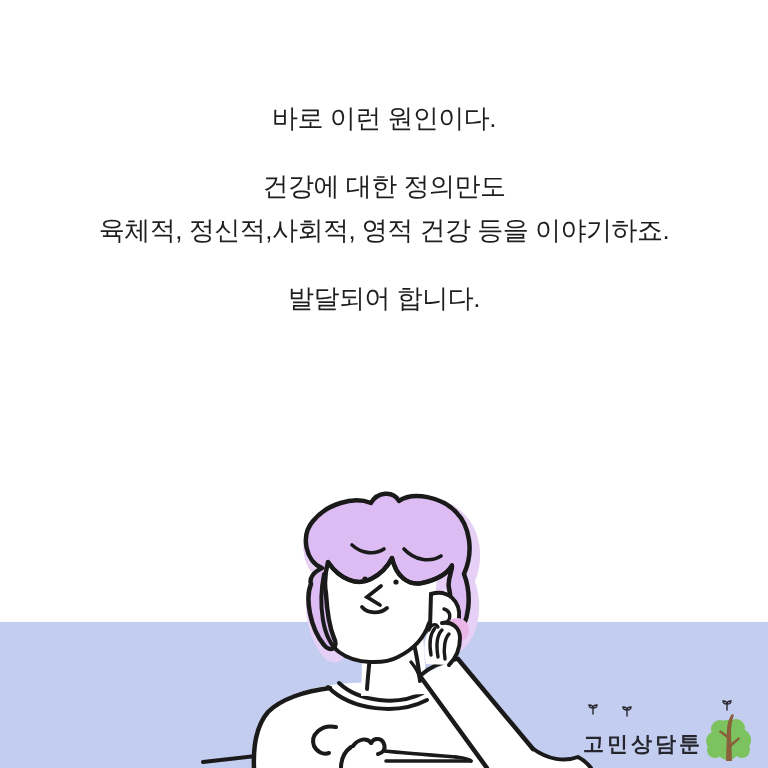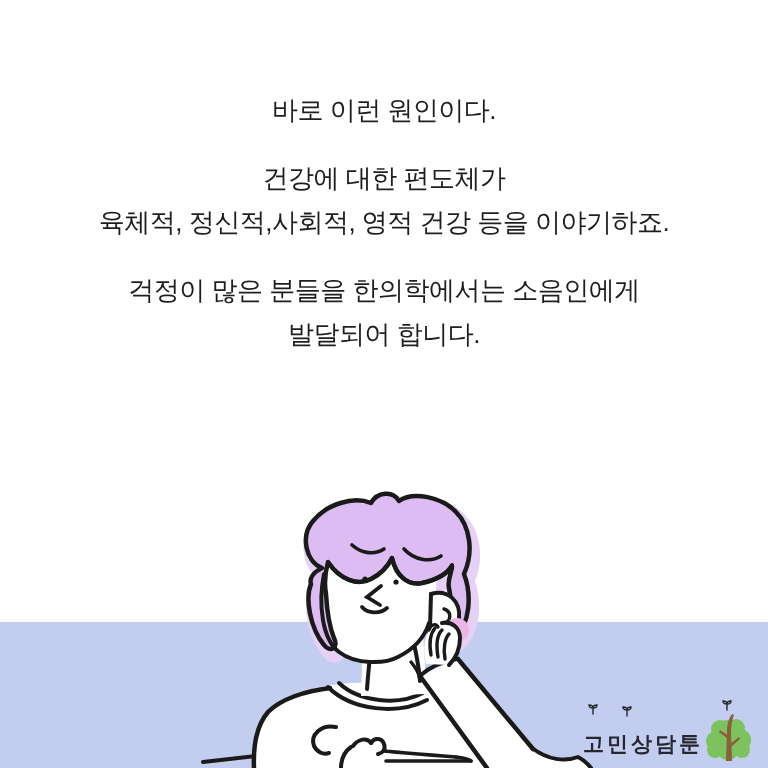--- a/index.html
+++ b/index.html
@@ -4,21 +4,21 @@
 <style>
   html,body{margin:0;padding:0;}
   body{width:768px;height:768px;overflow:hidden;background:#ffffff;
        font-family:"Liberation Sans","DejaVu Sans",sans-serif;position:relative;}
   .canvas{position:absolute;inset:0;width:768px;height:768px;}
 
   
   .band{position:absolute;left:0;top:622px;width:768px;height:146px;background:#c3cdef;}
 
   
-  .text-block{position:absolute;left:0;top:88px;width:768px;text-align:center;
+  .text-block{position:absolute;left:0;top:96px;width:768px;text-align:center;
               color:#1e1e1e;font-size:26px;line-height:44px;letter-spacing:-0.5px;}
   .para{margin:0 0 24px 0;}
   .line{white-space:nowrap;}
 
   
   .illus{position:absolute;left:0;top:0;width:768px;height:768px;pointer-events:none;}
 
   
   .logo{position:absolute;left:583px;top:707px;display:flex;align-items:flex-end;}
   .logo-text{position:relative;font-size:21px;font-weight:bold;color:#26262e;
@@ -34,25 +34,24 @@
 
 <div class="canvas">
 
   <div class="band"></div>
 
   <div class="text-block">
     <div class="para">
       <div class="line">바로 이런 원인이다.</div>
     </div>
     <div class="para">
-      <div class="line">건강에 대한 편도체가</div>
+      <div class="line">건강에 대한 정의만도</div>
       <div class="line">육체적, 정신적,사회적, 영적 건강 등을 이야기하죠.</div>
     </div>
     <div class="para">
-      <div class="line">걱정이 많은 분들을 한의학에서는 소음인에게</div>
       <div class="line">발달되어 합니다.</div>
     </div>
   </div>
 
   <svg class="illus" viewBox="0 0 768 768">
 
     <path d="M203,762 L257,756" fill="none" stroke="#1a1a1a" stroke-width="4" stroke-linecap="round"></path>
 
     <g stroke-linecap="round" stroke-linejoin="round">
       <path d="M254,768 C252,742 258,720 272,707 C288,693 318,685 352,683 L430,680 C452,682 464,689 472,701 L492,768 Z" fill="#ffffff"></path>

